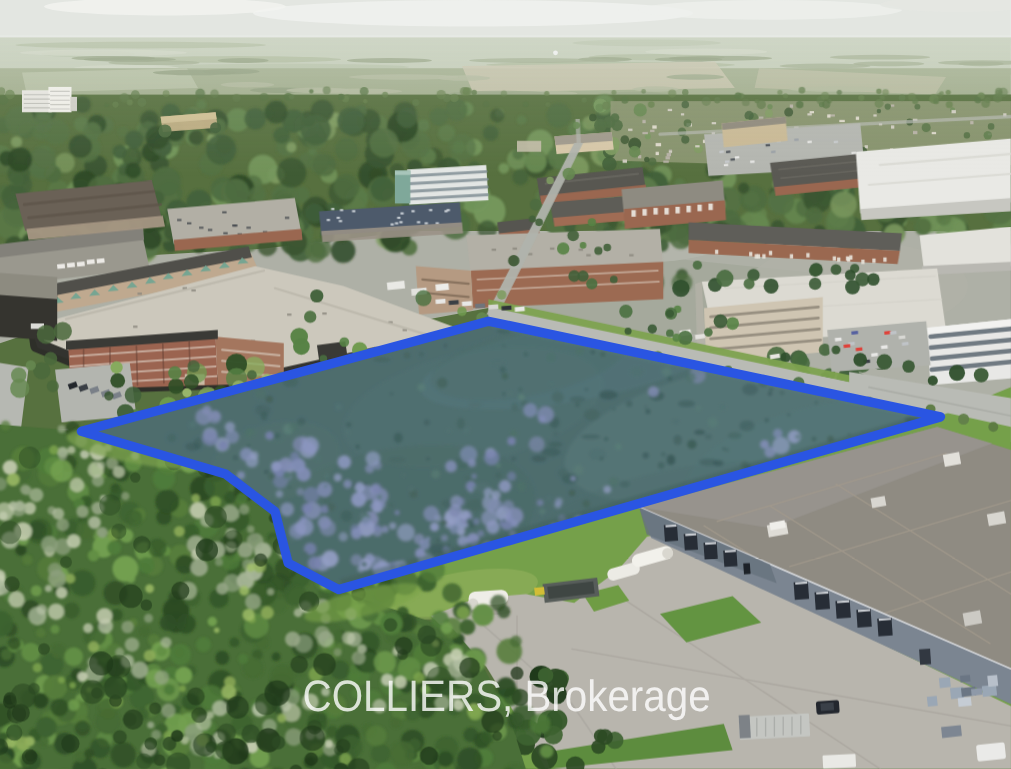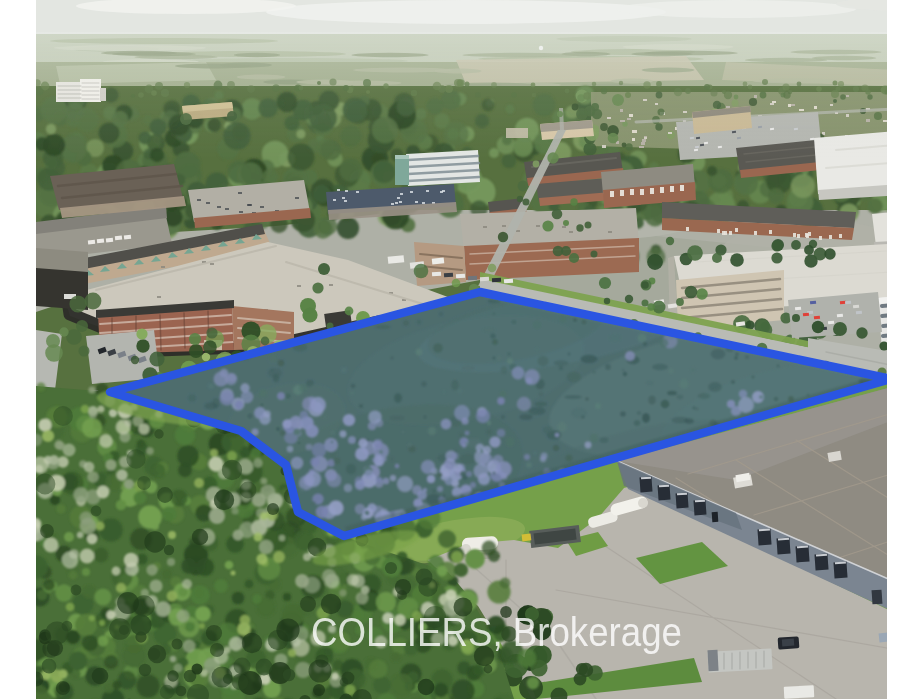--- a/index.html
+++ b/index.html
@@ -1,17 +1,17 @@
 <!DOCTYPE html>
 <html><head>
 <meta charset="utf-8">
 <title>Aerial parcel</title>
 <style>
 html,body{margin:0;padding:0;background:#ffffff;font-family:"Liberation Sans",sans-serif;}
-#scene{width:851px;height:699px;position:relative;overflow:hidden;margin-left:36px;}
+#scene{width:919px;height:699px;position:relative;overflow:hidden;}
 </style>
 </head>
 <body>
 
 <div id="scene">
 <svg width="919" height="699" viewBox="0 0 919 699">
 <defs>
         <filter id="soft" x="-20%" y="-20%" width="140%" height="140%">
           <feGaussianBlur stdDeviation="1.3"></feGaussianBlur>
         </filter>

